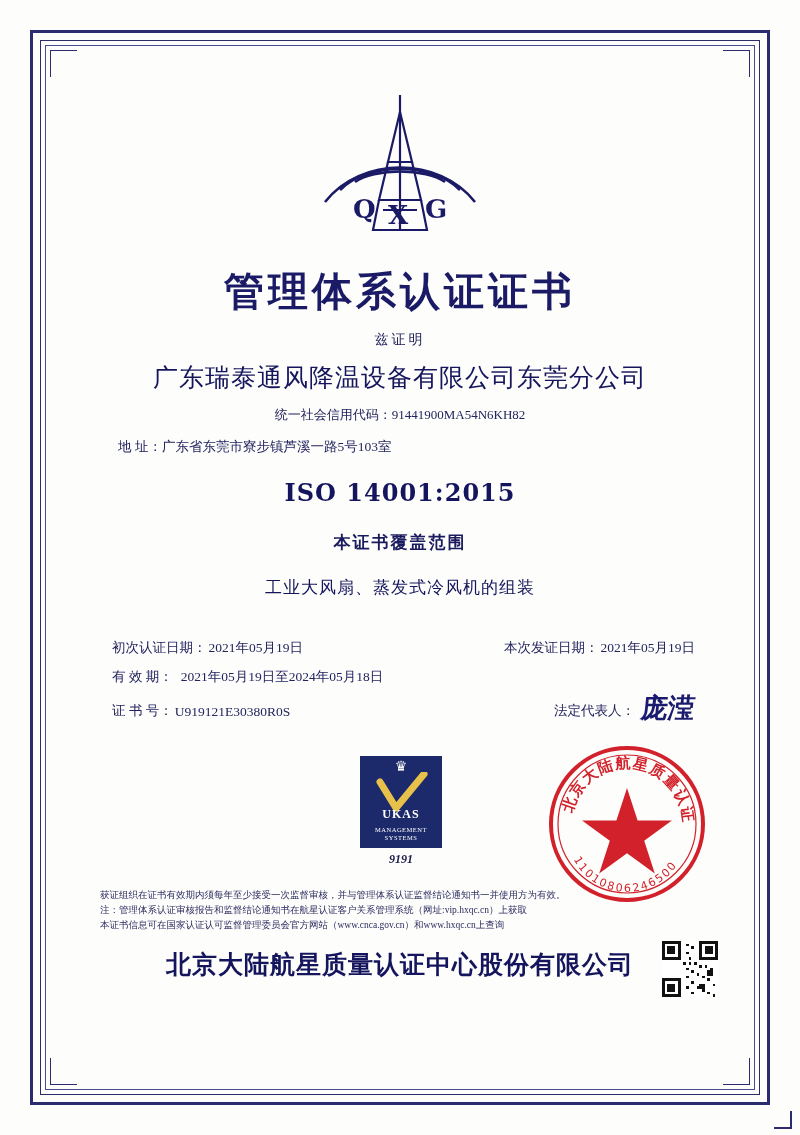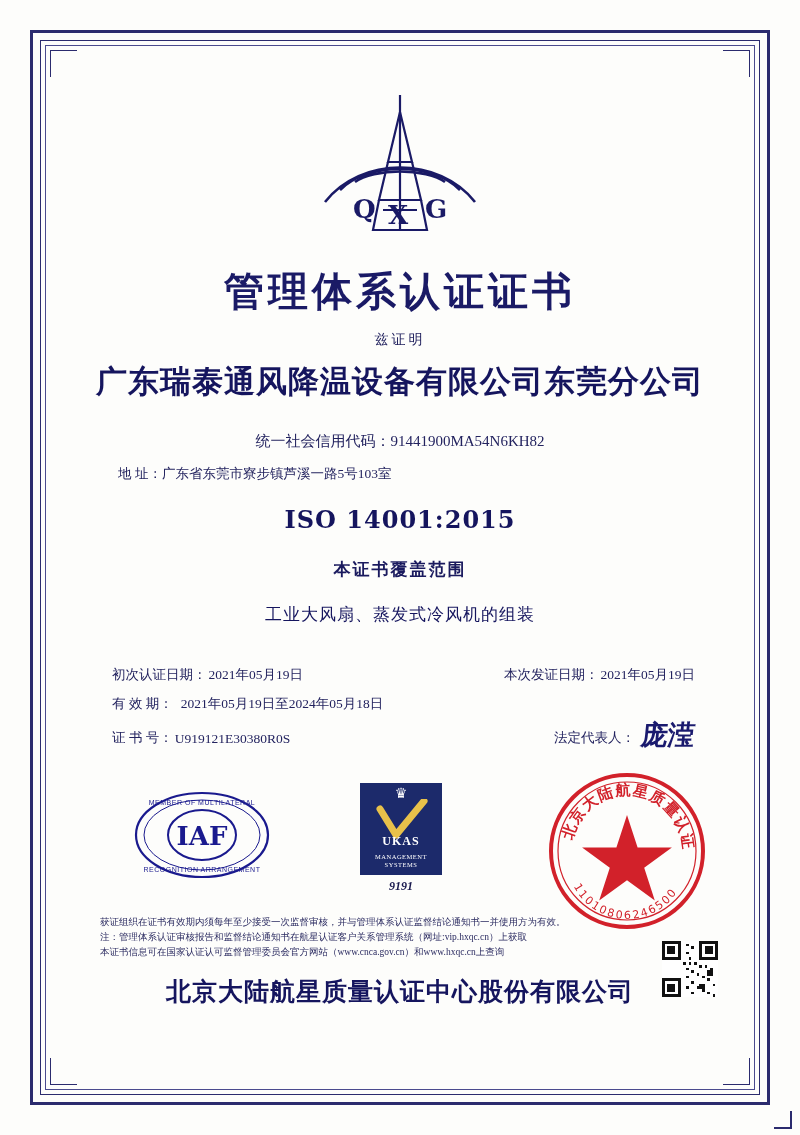--- a/index.html
+++ b/index.html
@@ -81,30 +81,30 @@
     margin-top: 4px;
     font-family: "DejaVu Serif", serif;
   }
   .zizhengming {
     font-size: 14px;
     margin-top: 12px;
     color: #23235f;
     letter-spacing: 3px;
   }
   .company {
-    font-size: 31px;
-    font-weight: bold;
+    font-size: 25px;
+    font-weight: normal;
     margin-top: 12px;
     color: #15155e;
     letter-spacing: 1px;
     font-family: "DejaVu Serif", serif;
   }
   .credit-code {
-    font-size: 15px;
-    margin-top: 29px;
+    font-size: 13px;
+    margin-top: 12px;
     color: #23235f;
   }
   .address {
     font-size: 13.5px;
     margin-top: 14px;
     color: #23235f;
     text-align: left;
     padding-left: 58px;
   }
   .sysline {
@@ -343,30 +343,20 @@
         </div>
         <div class="cell-right">
           <span class="lbl">法定代表人：</span>
           <span class="signature">庞滢</span>
         </div>
       </div>
     </div>
 
     <div class="logos">
 
-      <div class="iaf">
-        <svg width="140" height="92" viewBox="0 0 140 92">
-          <ellipse cx="70" cy="46" rx="66" ry="42" fill="none" stroke="#1a1a8e" stroke-width="2.2"></ellipse>
-          <ellipse cx="70" cy="46" rx="58" ry="35" fill="none" stroke="#1a1a8e" stroke-width="1"></ellipse>
-          <ellipse cx="70" cy="46" rx="34" ry="25" fill="none" stroke="#1a1a8e" stroke-width="2"></ellipse>
-          <text x="70" y="56" text-anchor="middle" font-family="DejaVu Serif, serif" font-size="26" font-weight="bold" fill="#1a1a8e">IAF</text>
-          <text x="70" y="16" text-anchor="middle" font-family="Liberation Sans, sans-serif" font-size="7" fill="#1a1a8e" letter-spacing="0.5">MEMBER OF MULTILATERAL</text>
-          <text x="70" y="83" text-anchor="middle" font-family="Liberation Sans, sans-serif" font-size="7" fill="#1a1a8e" letter-spacing="0.5">RECOGNITION ARRANGEMENT</text>
-        </svg>
-      </div>
 
       <div class="ukas">
         <div class="ukas-box">
           <div class="ukas-crown">♛</div>
           <svg width="82" height="50" viewBox="0 0 82 50" style="position:absolute;top:16px;left:0">
             <path d="M20 10 L36 36 L64 2" fill="none" stroke="#e8c14a" stroke-width="7" stroke-linecap="round" stroke-linejoin="round"></path>
           </svg>
           <div class="ukas-name">UKAS</div>
           <div class="ukas-sub">MANAGEMENT SYSTEMS</div>
         </div>

